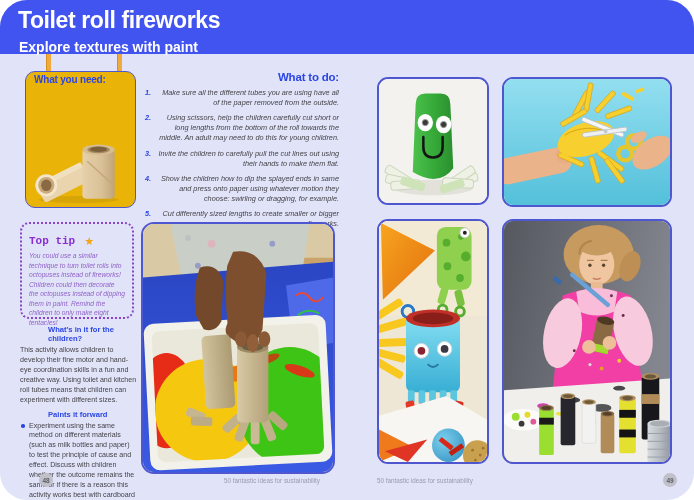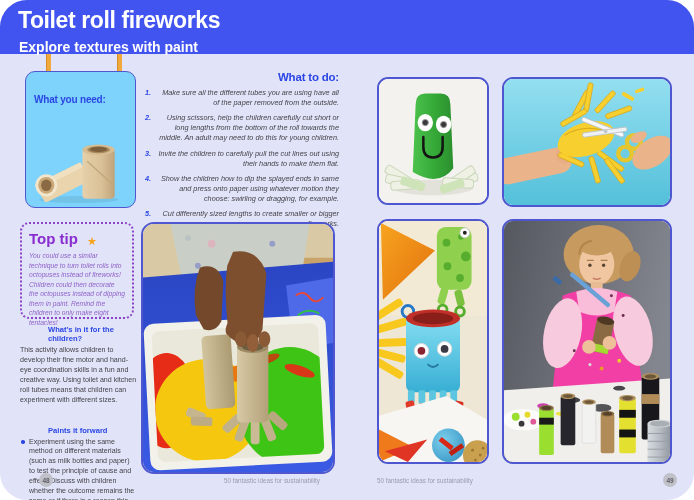--- a/index.html
+++ b/index.html
@@ -20,41 +20,41 @@
   .spread{position:relative;width:694px;height:500px;background:var(--page-bg);overflow:hidden;border-radius:27px;}
 
   .header{position:absolute;left:0;top:0;width:694px;height:54px;background:var(--header-blue);}
   .title{position:absolute;left:18px;top:7px;font-size:23px;font-weight:bold;color:#fff;letter-spacing:-0.4px;}
   .subtitle{position:absolute;left:19px;top:39px;font-size:14px;font-weight:bold;color:#fff;}
 
   .string{position:absolute;top:54px;width:5px;height:19px;background:var(--string-orange);border-left:1px solid #d88f22;}
   .s1{left:46px;}
   .s2{left:117px;}
 
-  .need-card{position:absolute;left:25px;top:71px;width:111px;height:137px;background:#7dd3fc;border:1.5px solid var(--border-blue);border-radius:10px;padding:22px 8px;}
+  .need-card{position:absolute;left:25px;top:71px;width:111px;height:137px;background:#eab308;border:1.5px solid var(--border-blue);border-radius:10px;padding:2px 8px;}
   .card-title{font-size:10px;font-weight:bold;color:var(--heading-blue);letter-spacing:-0.2px;}
   .need-list{list-style:none;margin-top:5px;}
   .need-list li{position:relative;padding-left:11px;font-size:7.2px;color:var(--body-text);margin-bottom:7px;line-height:1.25;}
   .need-list li::before{content:"";position:absolute;left:2px;top:2.5px;width:3.5px;height:3.5px;border-radius:50%;background:var(--heading-blue);}
   .need-tubes{position:absolute;left:7px;bottom:3px;width:95px;height:64px;}
 
   .todo{position:absolute;left:145px;top:71px;width:194px;text-align:right;}
   .todo-title{font-size:11.5px;font-weight:bold;color:var(--heading-blue);margin-bottom:5px;letter-spacing:-0.2px;}
   .steps{list-style:none;counter-reset:s;font-style:italic;}
   .steps li{counter-increment:s;position:relative;padding-left:13px;font-size:7.3px;line-height:1.36;color:var(--body-text);margin-bottom:5.5px;}
   .steps li::before{content:counter(s) ".";position:absolute;left:0;top:0;font-weight:bold;color:var(--heading-blue);}
 
   .tipbox{position:absolute;left:20px;top:222px;width:114px;height:97px;border:2px dotted #8a44c8;border-radius:9px;padding:6px 7px;}
-  .tip-title{font-size:15px;font-weight:bold;color:var(--tip-purple);}
+  .tip-title{font-size:11px;font-weight:bold;color:var(--tip-purple);font-family:Liberation Mono, monospace;}
   .star{font-size:11px;color:var(--star-orange);margin-left:9px;vertical-align:-1px;}
   .tip-text{margin-top:3px;font-size:6.7px;line-height:1.42;color:var(--tip-text);font-style:italic;}
 
   .benefit{position:absolute;left:20px;top:325px;width:117px;}
   .subhead{font-size:7.6px;font-weight:bold;color:var(--heading-blue);margin-bottom:3px;margin-left:28px;}
-  .benefit p{font-size:7.1px;line-height:1.4;color:var(--body-text);margin-bottom:20px;}
+  .benefit p{font-size:7.1px;line-height:1.4;color:var(--body-text);margin-bottom:4px;}
   .fwd{list-style:none;}
   .fwd li{position:relative;padding-left:9px;font-size:7.1px;line-height:1.4;color:var(--body-text);}
   .fwd li::before{content:"";position:absolute;left:1px;top:2.5px;width:3.5px;height:3.5px;border-radius:50%;background:var(--heading-blue);}
 
   .photo{position:absolute;border:2px solid var(--border-blue);border-radius:11px;overflow:hidden;background:#fff;}
   .photo svg{display:block;width:100%;height:100%;}
   .ph-main{left:141px;top:222px;width:194px;height:252px;border-radius:13px;}
   .ph-1{left:377px;top:77px;width:112px;height:128px;}
   .ph-2{left:502px;top:77px;width:170px;height:130px;}
   .ph-3{left:377px;top:219px;width:112px;height:245px;}

